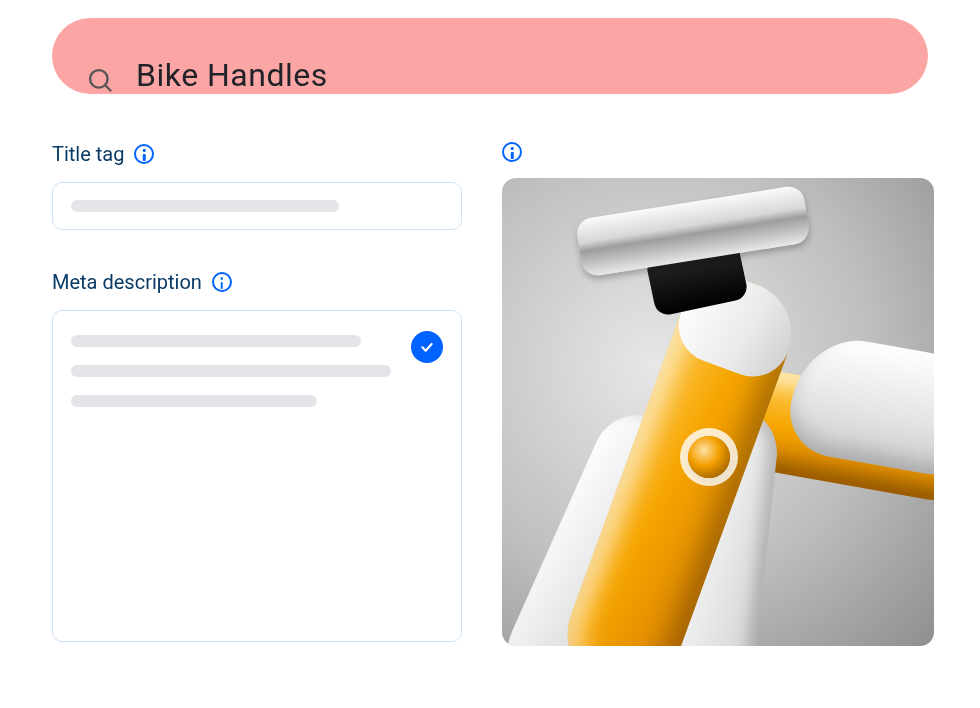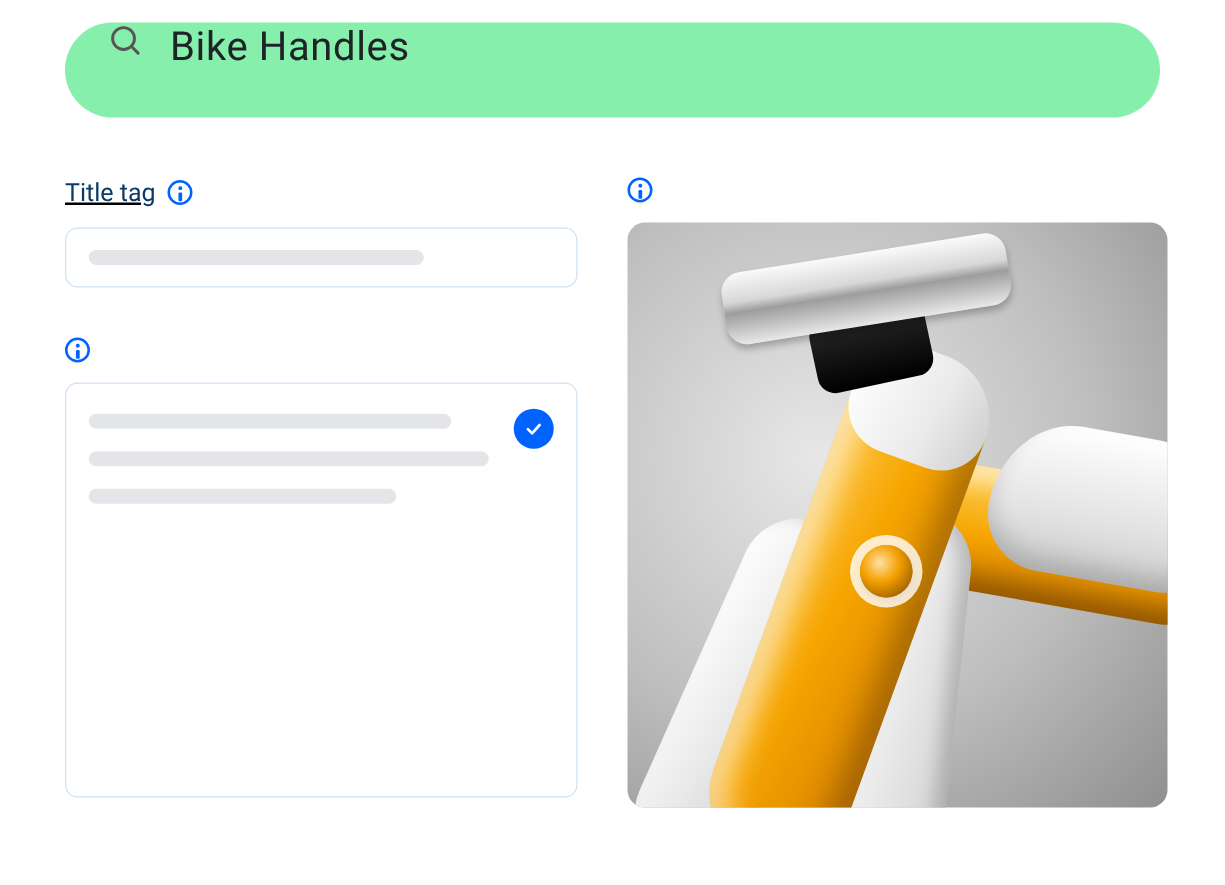--- a/index.html
+++ b/index.html
@@ -8,41 +8,40 @@
       background:#ffffff;
       font-family: -apple-system, BlinkMacSystemFont, "Segoe UI", Roboto, Helvetica, Arial, sans-serif;
       padding:18px 52px 40px 52px;
       overflow:hidden;
     }
 
     
     .search {
       width:100%;
       height:76px;
-      background:#86efac;
+      background:#fca5a5;
       border-radius:38px;
       display:flex;
-      align-items:flex-start;
+      align-items:flex-end;
       padding:0 34px;
       gap:22px;
     }
     .search svg { flex:0 0 auto; }
     .search-text {
       font-size:32px;
       letter-spacing:.5px;
       color:#1f2328;
       font-weight:400;
     }
 
     
     .cols {
       display:flex;
       gap:40px;
       margin-top:48px;
-      text-decoration:underline;
     }
     .left  { flex:0 0 410px; }
     .right { flex:0 0 432px; }
 
     
     .field-label {
       display:flex;
       align-items:center;
       gap:10px;
       color:#0a3b66;
@@ -244,20 +243,21 @@
 
     <div class="field-label">
       <span>Title tag</span>
       <span class="info-ic"></span>
     </div>
     <div class="box title-box">
       <div class="sk"></div>
     </div>
 
     <div class="field-label" style="margin-top:40px;">
+      <span>Meta description</span>
       <span class="info-ic"></span>
     </div>
     <div class="box meta-box">
       <div class="sk"></div>
       <div class="sk"></div>
       <div class="sk"></div>
 
       <div class="check-badge">
         <svg viewBox="0 0 24 24" fill="none" stroke="#fff" stroke-width="3.2" stroke-linecap="round" stroke-linejoin="round">
           <polyline points="5 12.5 10 17.5 19 7.5"></polyline>

